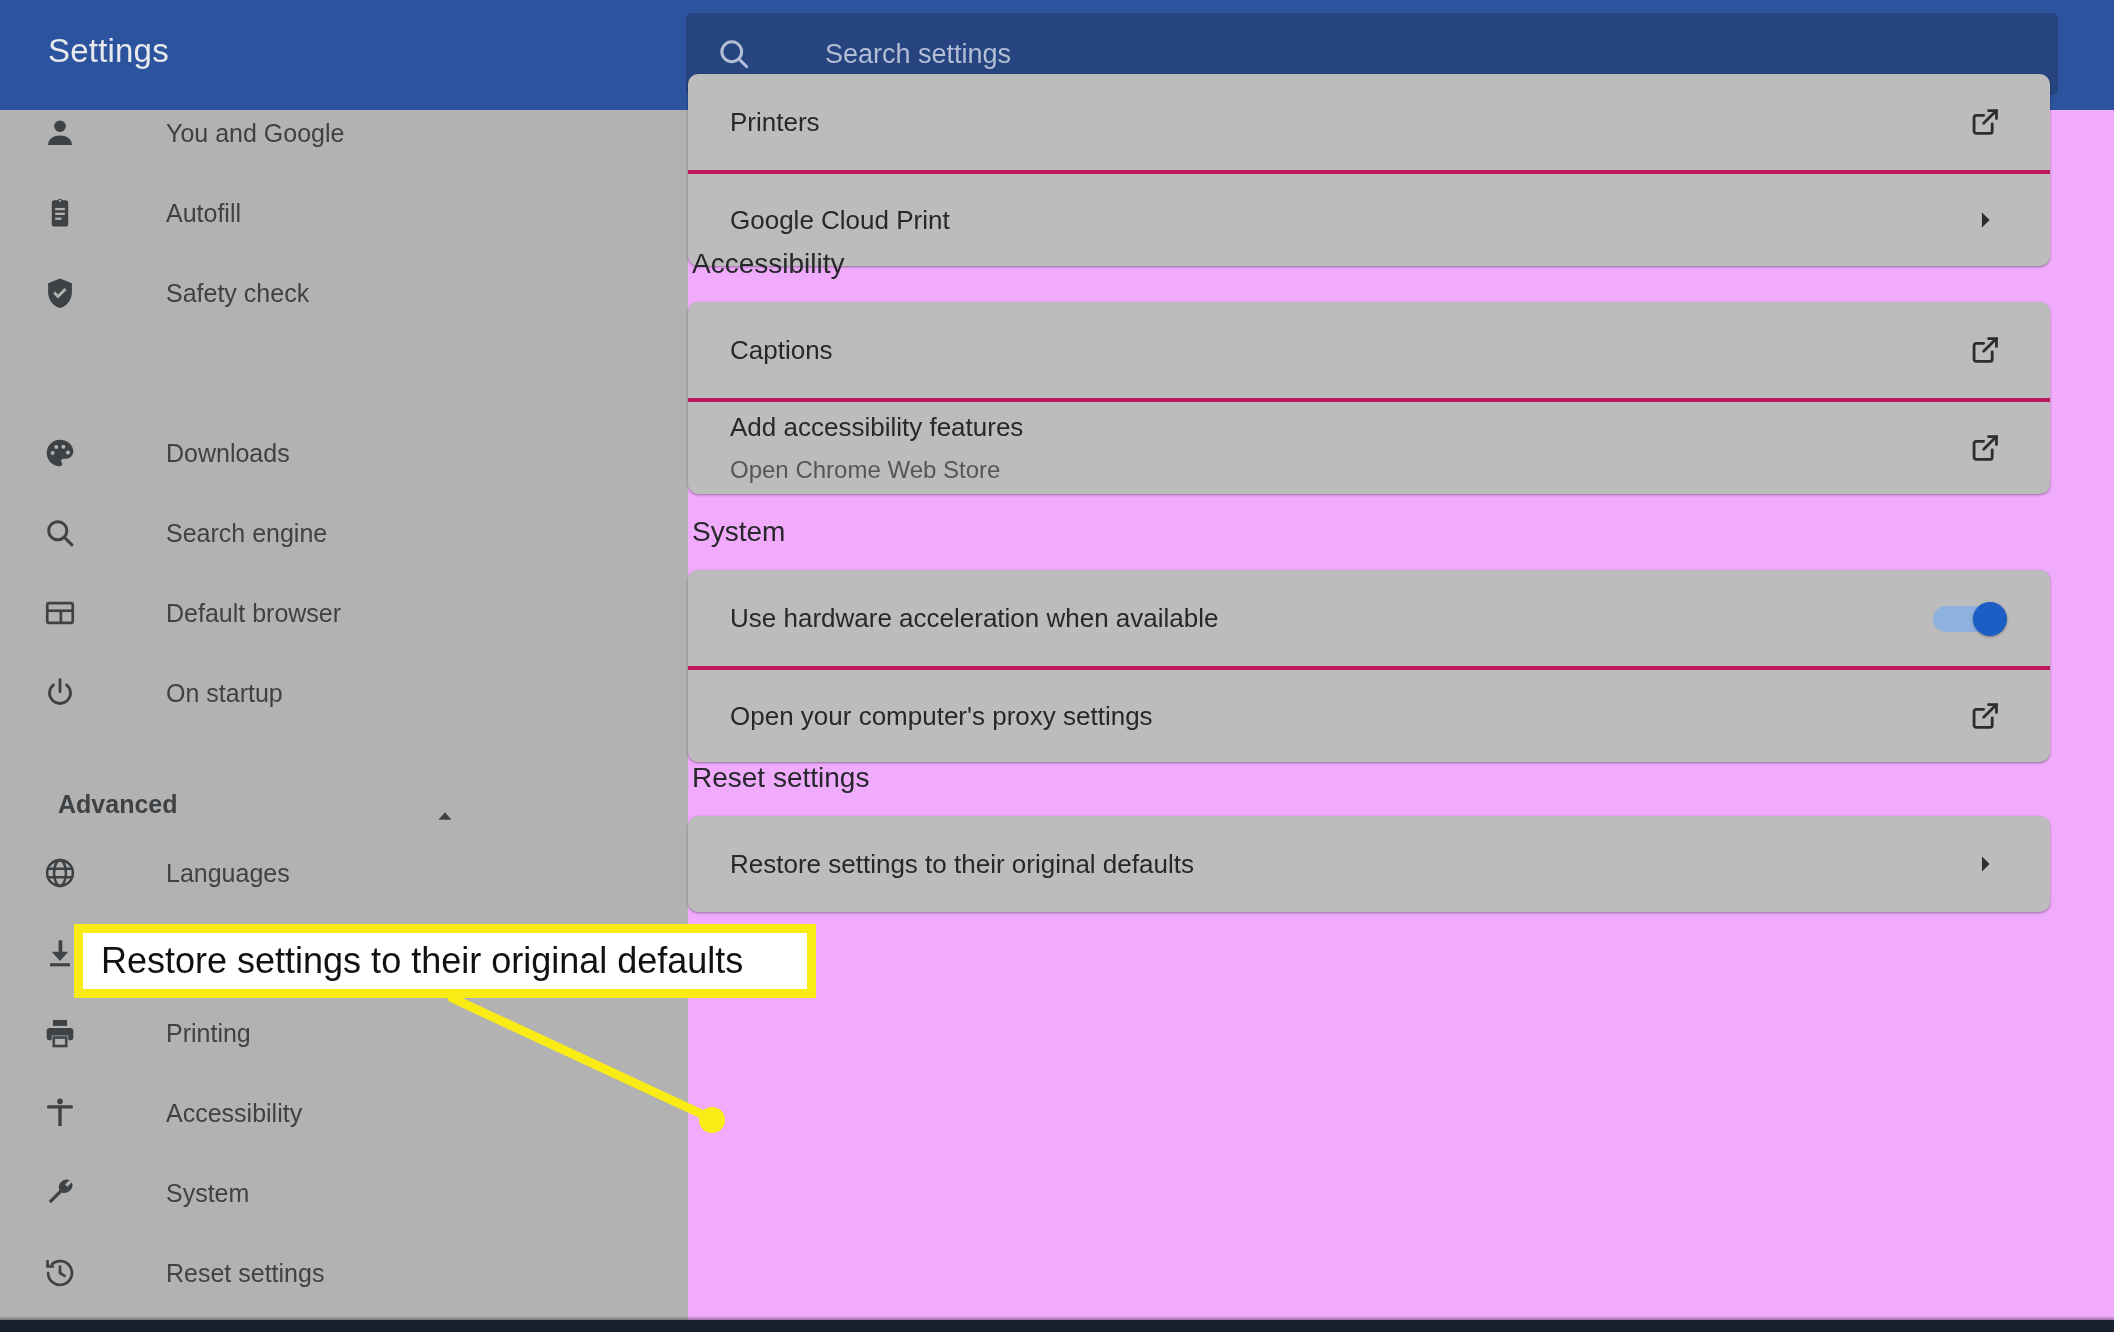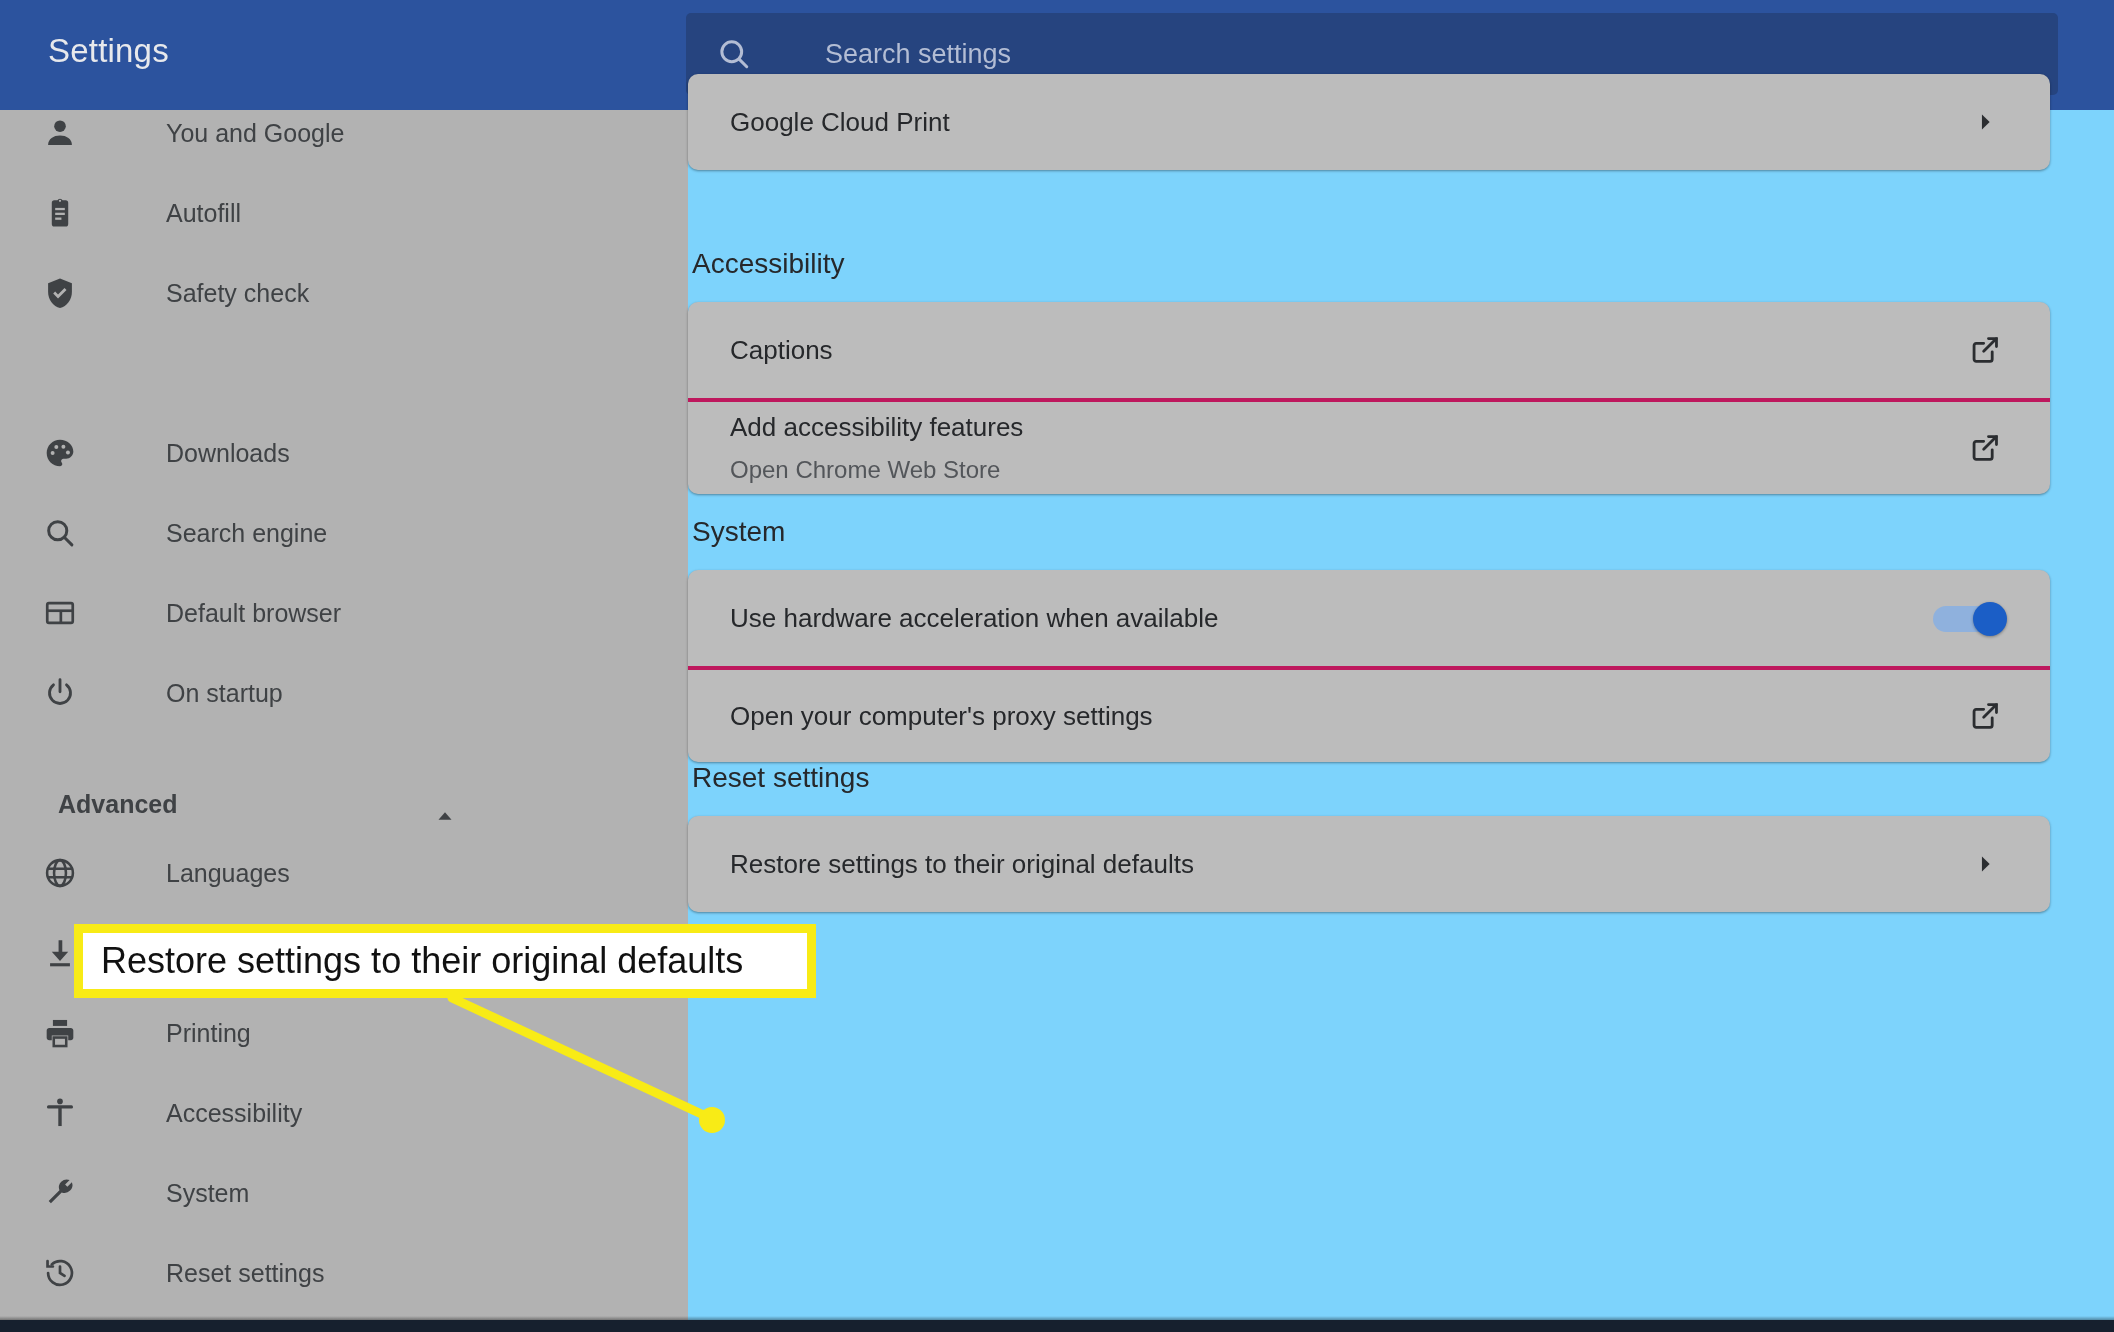--- a/index.html
+++ b/index.html
@@ -5,21 +5,21 @@
   * { box-sizing: border-box; margin: 0; padding: 0; }
   html, body {
     width: 2114px; height: 1332px;
     font-family: "Liberation Sans", sans-serif;
     overflow: hidden;
     background: #202a3a;
   }
   #root {
     position: relative;
     width: 2114px; height: 1332px;
-    background: #7dd3fc;
+    background: #f0abfc;
     overflow: hidden;
   }
 
   
   .topbar {
     position: absolute; left: 0; top: 0;
     width: 2114px; height: 110px;
     background: #2c539e;
     display: flex; align-items: center;
   }
@@ -317,57 +317,69 @@
       </span>
       <span class="nav-label">Reset settings</span>
     </div>
   </div>
 
   <div class="main">
 
     <div class="card" style="top:-36px">
       <div class="row">
         <div class="row-texts">
-          <div class="row-title">Google Cloud Print</div>
-        </div>
-        <div class="row-trail">
-          <svg viewBox="0 0 24 24" width="28" height="28" fill="#2b2d30">
-              <path d="M9.4 5.6 16 12l-6.6 6.4z"></path>
-            </svg>
-        </div>
-      </div>
-    </div>
-
-    <div class="sec-title" style="top:138px">Accessibility</div>
-    <div class="card" style="top:192px">
-      <div class="row">
-        <div class="row-texts">
-          <div class="row-title">Captions</div>
+          <div class="row-title">Printers</div>
         </div>
         <div class="row-trail">
           <svg viewBox="0 0 24 24" width="32" height="32" fill="none" stroke="#2b2d30" stroke-width="2.1" stroke-linecap="round">
             <path d="M17.4 13.4v5.6a1.6 1.6 0 0 1-1.6 1.6H5.4a1.6 1.6 0 0 1-1.6-1.6V8.6A1.6 1.6 0 0 1 5.4 7h5.6"></path>
             <polyline points="14.6,3.4 20.6,3.4 20.6,9.4"></polyline>
             <line x1="11" y1="13" x2="20.4" y2="3.6"></line>
           </svg>
         </div>
       </div>
       <div class="row">
         <div class="row-texts">
-          <div class="row-title">Add accessibility features</div>
-          <div class="row-sub">Open Chrome Web Store</div>
+          <div class="row-title">Google Cloud Print</div>
+        </div>
+        <div class="row-trail">
+          <svg viewBox="0 0 24 24" width="28" height="28" fill="#2b2d30">
+              <path d="M9.4 5.6 16 12l-6.6 6.4z"></path>
+            </svg>
+        </div>
+      </div>
+    </div>
+
+    <div class="sec-title" style="top:138px">Accessibility</div>
+    <div class="card" style="top:192px">
+      <div class="row">
+        <div class="row-texts">
+          <div class="row-title">Captions</div>
         </div>
         <div class="row-trail">
           <svg viewBox="0 0 24 24" width="32" height="32" fill="none" stroke="#2b2d30" stroke-width="2.1" stroke-linecap="round">
             <path d="M17.4 13.4v5.6a1.6 1.6 0 0 1-1.6 1.6H5.4a1.6 1.6 0 0 1-1.6-1.6V8.6A1.6 1.6 0 0 1 5.4 7h5.6"></path>
             <polyline points="14.6,3.4 20.6,3.4 20.6,9.4"></polyline>
             <line x1="11" y1="13" x2="20.4" y2="3.6"></line>
           </svg>
         </div>
       </div>
+      <div class="row">
+        <div class="row-texts">
+          <div class="row-title">Add accessibility features</div>
+          <div class="row-sub">Open Chrome Web Store</div>
+        </div>
+        <div class="row-trail">
+          <svg viewBox="0 0 24 24" width="32" height="32" fill="none" stroke="#2b2d30" stroke-width="2.1" stroke-linecap="round">
+            <path d="M17.4 13.4v5.6a1.6 1.6 0 0 1-1.6 1.6H5.4a1.6 1.6 0 0 1-1.6-1.6V8.6A1.6 1.6 0 0 1 5.4 7h5.6"></path>
+            <polyline points="14.6,3.4 20.6,3.4 20.6,9.4"></polyline>
+            <line x1="11" y1="13" x2="20.4" y2="3.6"></line>
+          </svg>
+        </div>
+      </div>
     </div>
 
     <div class="sec-title" style="top:406px">System</div>
     <div class="card" style="top:460px">
       <div class="row">
         <div class="row-texts">
           <div class="row-title">Use hardware acceleration when available</div>
         </div>
         <div class="row-trail" style="width:76px">
           <div class="toggle">

